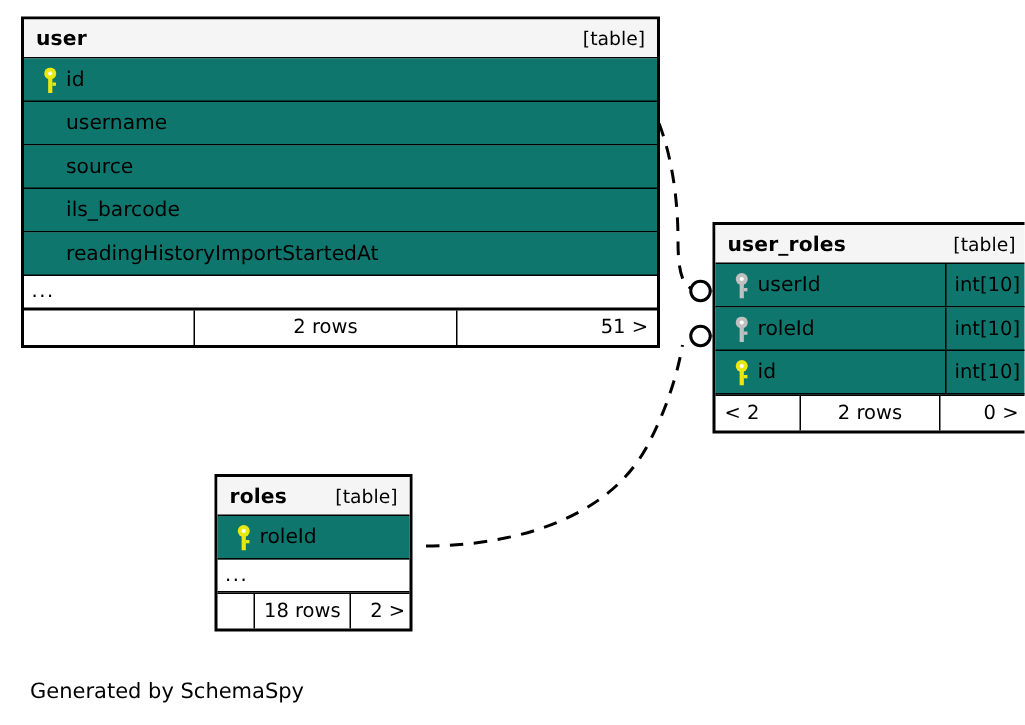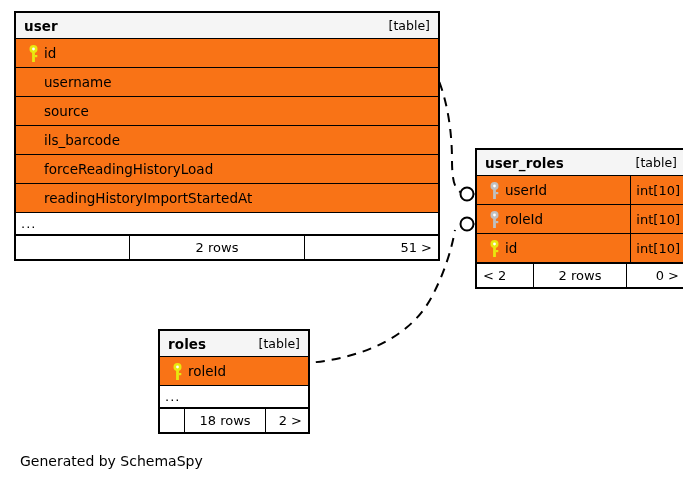--- a/index.html
+++ b/index.html
@@ -45,21 +45,21 @@
   .tbl-tag {
     font-size: 12.5px;
     color: #000000;
   }
   .tbl-row {
     display: flex;
     align-items: flex-start;
     border-bottom: 1px solid #000000;
     box-sizing: border-box;
     height: 29px;
-    background: #f97316;
+    background: #0f766e;
   }
   .tbl-row:last-child { border-bottom: none; }
   .col-main {
     flex: 1 1 auto;
     display: flex;
     align-items: center;
     padding-left: 6px;
     min-width: 0;
     height: 100%;
   }
@@ -190,26 +190,20 @@
       </div>
     </div>
 
     <div class="tbl-row">
       <div class="col-main">
         <span class="key-slot"></span>
         <span class="col-name">ils_barcode</span>
       </div>
     </div>
 
-    <div class="tbl-row">
-      <div class="col-main">
-        <span class="key-slot"></span>
-        <span class="col-name">forceReadingHistoryLoad</span>
-      </div>
-    </div>
 
     <div class="tbl-row">
       <div class="col-main">
         <span class="key-slot"></span>
         <span class="col-name">readingHistoryImportStartedAt</span>
       </div>
     </div>
 
     <div class="ellipsis-row">...</div>
 
@@ -271,21 +265,21 @@
       <div class="col-type">int[10]</div>
     </div>
 
     <div class="tbl-footer">
       <div class="foot-cell foot-left" style="flex:0 0 56px;">&lt; 2</div>
       <div class="foot-cell foot-center" style="flex:1 1 auto;">2 rows</div>
       <div class="foot-cell foot-right" style="flex:0 0 58px;">0 &gt;</div>
     </div>
   </div>
 
-  <div class="table-box" id="table-roles" style="left:143px; top:329px; width:152px;margin-left:15px;">
+  <div class="table-box" id="table-roles" style="left:143px; top:316px; width:132px;">
     <div class="tbl-header">
       <span class="tbl-name">roles</span>
       <span class="tbl-tag">[table]</span>
     </div>
 
     <div class="tbl-row">
       <div class="col-main">
         <span class="key-slot">
           <svg class="key-icon" width="11" height="17" viewBox="0 0 11 17">
             <circle cx="5.5" cy="4" r="4" fill="#e8e80f"></circle>

